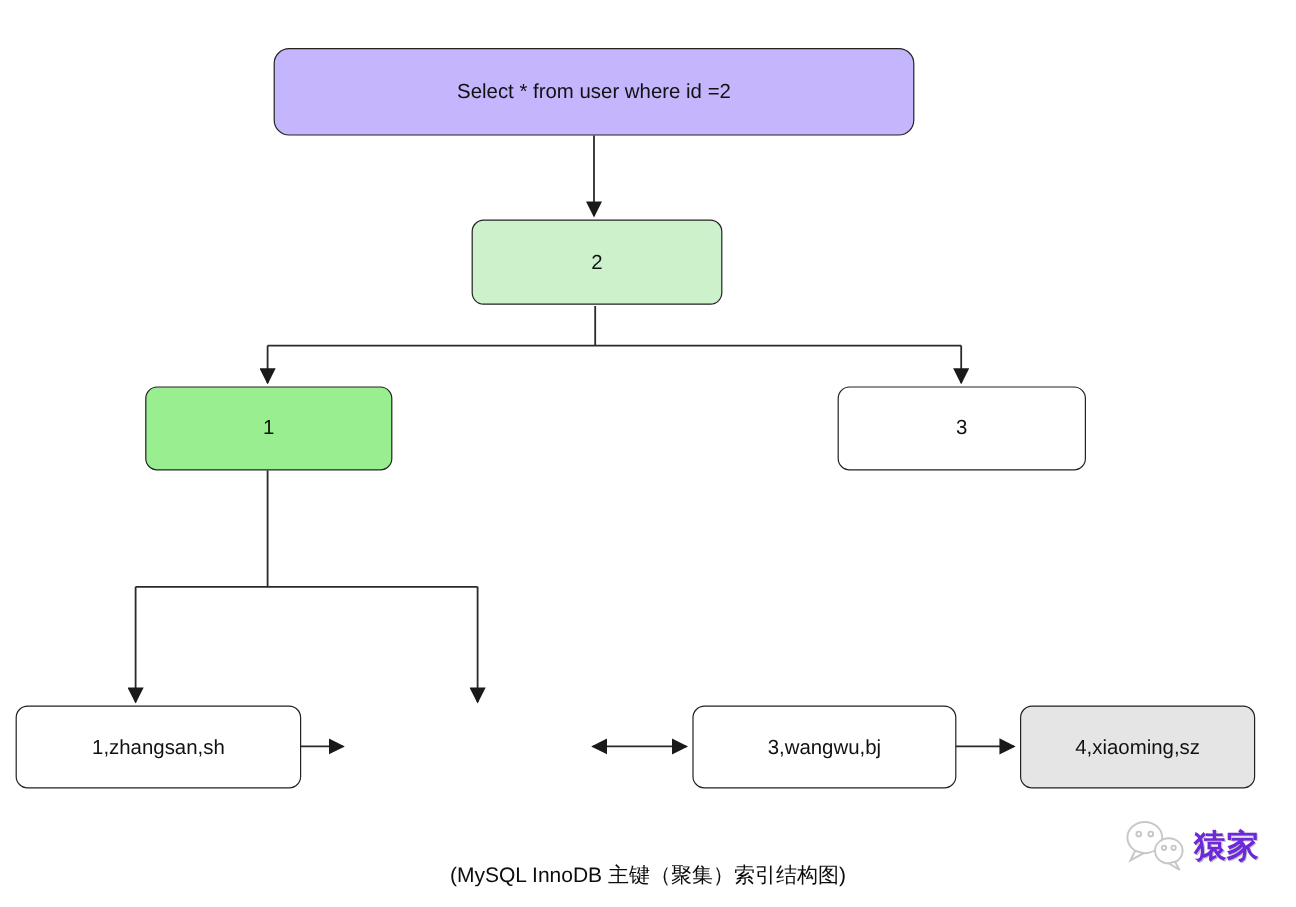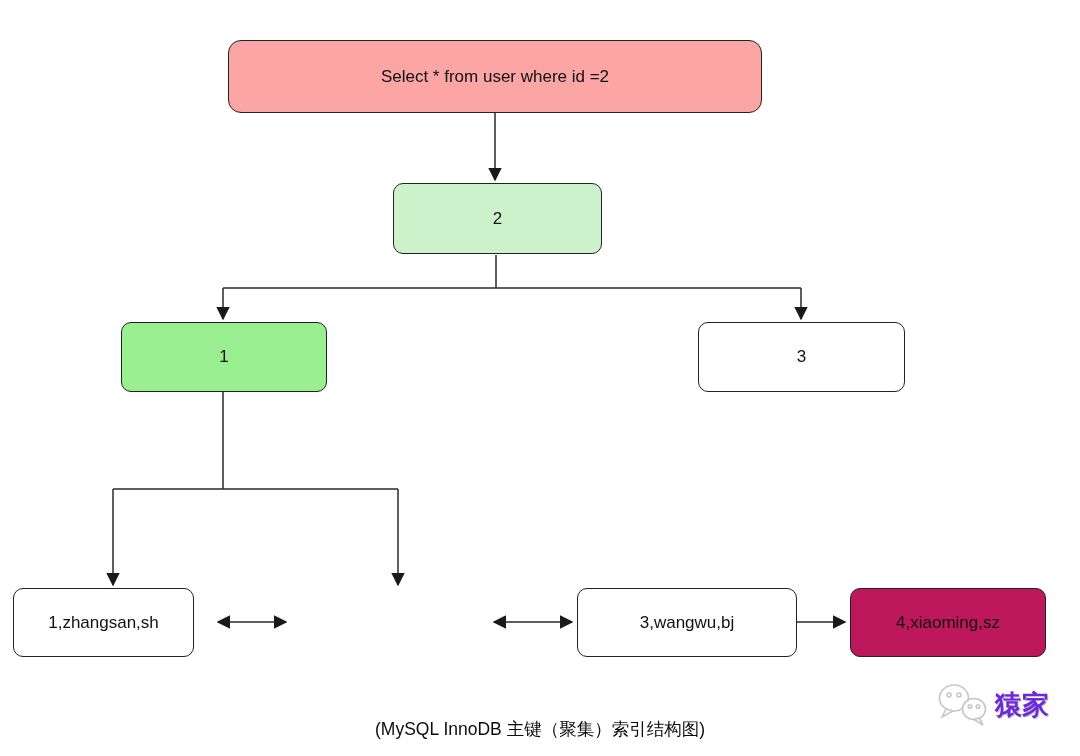--- a/index.html
+++ b/index.html
@@ -15,33 +15,33 @@
     position: absolute;
     left: 0; top: 0;
     width: 1080px; height: 756px;
     pointer-events: none;
   }
   .node {
     position: absolute;
     box-sizing: border-box;
     border: 1.5px solid #222222;
     border-radius: 10px;
-    background: #fca5a5;
+    background: #c4b5fd;
     display: flex;
     align-items: center;
     justify-content: center;
     font-size: 17px;
     color: #111111;
     white-space: nowrap;
   }
   #node-query  { left: 228px; top: 40px;  width: 534px; height: 73px; border-radius: 13px; }
   #node-root   { left: 393px; top: 183px; width: 209px; height: 71px; }
   #node-int-1  { left: 121px; top: 322px; width: 206px; height: 70px; }
   #node-int-3  { left: 698px; top: 322px; width: 207px; height: 70px; }
-  #leaf-0      { left: 13px;  top: 588px; width: 181px; height: 69px; }
+  #leaf-0      { left: 13px;  top: 588px; width: 238px; height: 69px; }
   #leaf-1      { left: 290px; top: 588px; width: 198px; height: 69px; }
   #leaf-2      { left: 577px; top: 588px; width: 220px; height: 69px; }
   #leaf-3      { left: 850px; top: 588px; width: 196px; height: 69px; }
   .caption {
     position: absolute;
     left: 0; right: 0;
     top: 717px;
     text-align: center;
     font-size: 17.5px;
     color: #0d0d0d;
@@ -99,21 +99,21 @@
 
   <div class="node" id="node-int-1" style="background: rgb(153, 238, 144);">1</div>
 
   <div class="node" id="node-int-3" style="background: rgb(255, 255, 255);">3</div>
 
   <div class="node" id="leaf-0" style="background: rgb(255, 255, 255);">1,zhangsan,sh</div>
 
 
   <div class="node" id="leaf-2" style="background: rgb(255, 255, 255);">3,wangwu,bj</div>
 
-  <div class="node" id="leaf-3" style="background: #be185d;">4,xiaoming,sz</div>
+  <div class="node" id="leaf-3" style="background: #e5e5e5;">4,xiaoming,sz</div>
 
   <div class="caption">(MySQL InnoDB 主键（聚集）索引结构图)</div>
 
   <div class="watermark">
     <svg width="56" height="48" viewBox="0 0 56 48" xmlns="http://www.w3.org/2000/svg">
       <g stroke="#c7c7c7" stroke-width="1.6" fill="#ffffff">
         <ellipse cx="18" cy="17" rx="14.5" ry="13"></ellipse>
         <path d="M10,28 L6,36 L17,30 z"></path>
         <circle cx="13" cy="14" r="2" fill="none"></circle>
         <circle cx="23" cy="14" r="2" fill="none"></circle>

